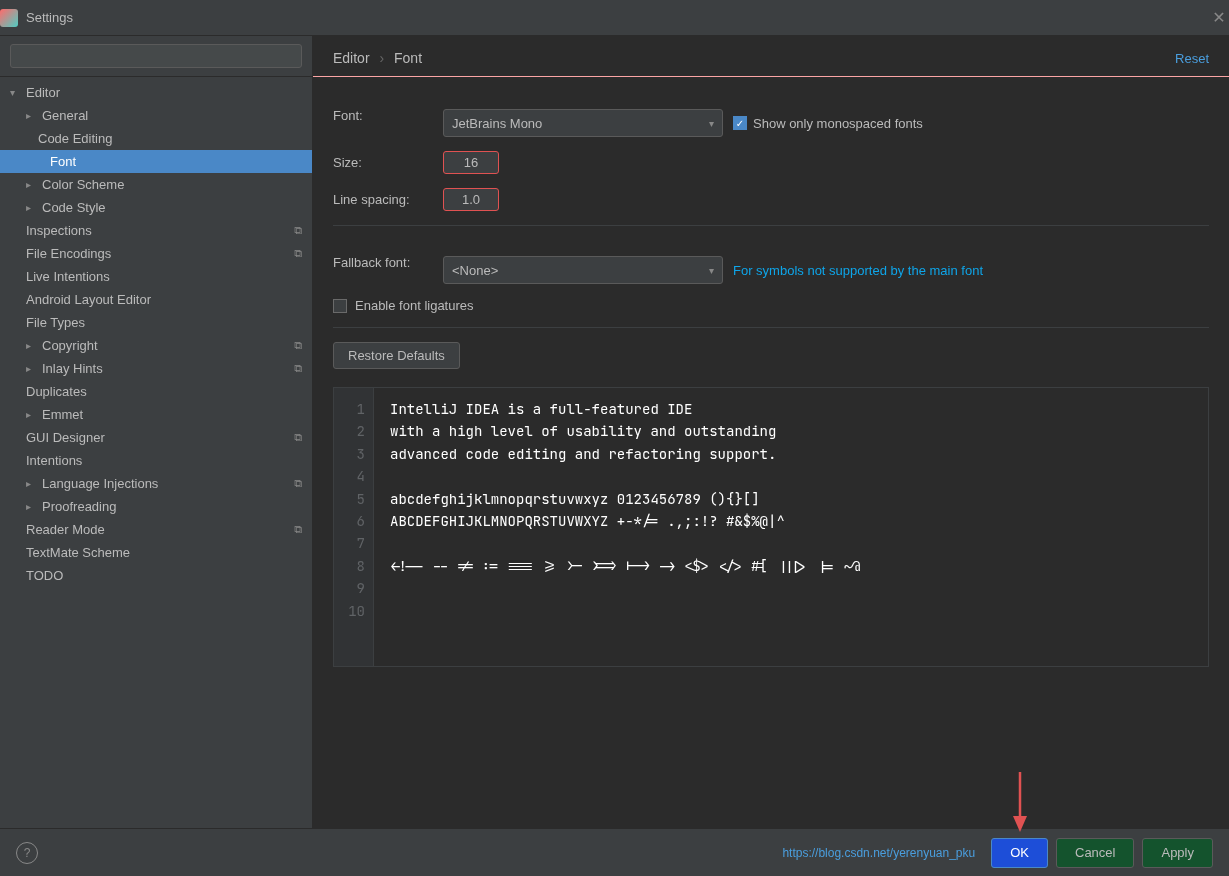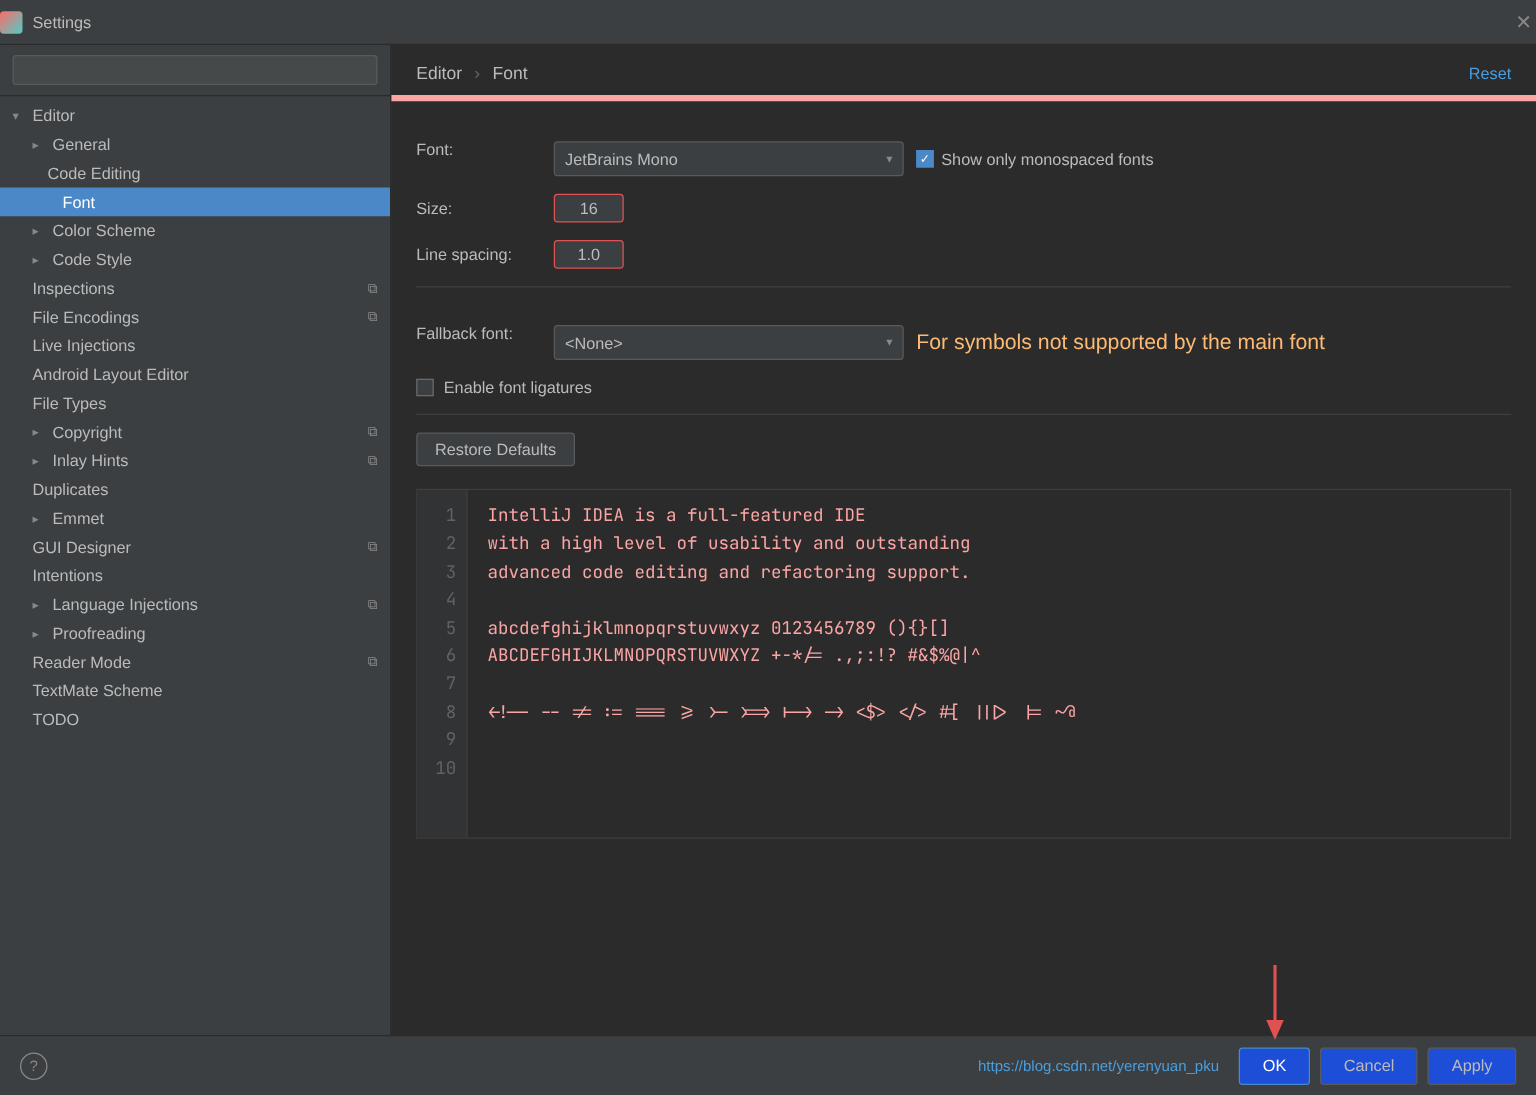--- a/index.html
+++ b/index.html
@@ -113,21 +113,21 @@
       flex: 1;
       background: #2b2b2b;
       display: flex;
       flex-direction: column;
       overflow: hidden;
     }
 
     
     .content-header {
       padding: 14px 20px 10px 20px;
-      border-bottom: 5px solid #fca5a5;
+      border-bottom: 1px solid #fca5a5;
       display: flex;
       justify-content: space-between;
     }
     .breadcrumb {
       color: #bbbbbb;
       font-size: 14px;
     }
     .breadcrumb .separator {
       margin: 0 6px;
       color: #666;
@@ -276,21 +276,21 @@
       text-align: right;
       min-width: 40px;
       border-right: 1px solid #3c3f41;
       user-select: none;
     }
     .preview-code {
       padding: 10px 16px;
       font-family: 'JetBrains Mono', 'Courier New', monospace;
       font-size: 14px;
       line-height: 1.6;
-      color: #fca5a5;
+      color: #ffffff;
       white-space: pre;
       overflow: auto;
       flex: 1;
     }
 
     
     .bottom-bar {
       height: 48px;
       background: #3c3f41;
       border-top: 1px solid #2b2b2b;
@@ -317,21 +317,21 @@
       display: flex;
       align-items: center;
       gap: 8px;
     }
     .url-hint {
       color: #4a9ede;
       font-size: 12px;
       margin-right: 8px;
     }
     .bottom-btn {
-      background: #1d4ed8;
+      background: #14532d;
       border: 1px solid #5a5a5a;
       border-radius: 3px;
       color: #bbbbbb;
       padding: 5px 18px;
       font-size: 13px;
       cursor: pointer;
       height: 30px;
     }
     .bottom-btn.primary {
       background: #1d4ed8;
@@ -392,21 +392,21 @@
       </div>
       <div class="tree-item" style="padding-left:26px;">
         <span>Inspections</span>
         <span class="copy-icon">⧉</span>
       </div>
       <div class="tree-item" style="padding-left:26px;">
         <span>File Encodings</span>
         <span class="copy-icon">⧉</span>
       </div>
       <div class="tree-item" style="padding-left:26px;">
-        <span>Live Injections</span>
+        <span>Live Intentions</span>
       </div>
       <div class="tree-item" style="padding-left:26px;">
         <span>Android Layout Editor</span>
       </div>
       <div class="tree-item" style="padding-left:26px;">
         <span>File Types</span>
       </div>
       <div class="tree-item" style="padding-left:26px;">
         <span class="arrow">▸</span>
         <span>Copyright</span>
@@ -497,21 +497,21 @@
       <div class="divider"></div>
 
       
       <div class="form-row">
         <span class="form-label">Fallback font:</span>
         <div class="form-control-group">
           <div class="dropdown-select">
             <span>&lt;None&gt;</span>
             <span class="dropdown-arrow">▾</span>
           </div>
-          <span style="color:#fdba74;font-size:17px;">For symbols not supported by the main font</span>
+          <span style="color:#0ea5e9;font-size:13px;">For symbols not supported by the main font</span>
         </div>
       </div>
 
       
       <div class="checkbox-row" style="margin-left:0;">
         <div class="checkbox-box"></div>
         <span class="checkbox-label">Enable font ligatures</span>
       </div>
 
       <div class="divider"></div>

